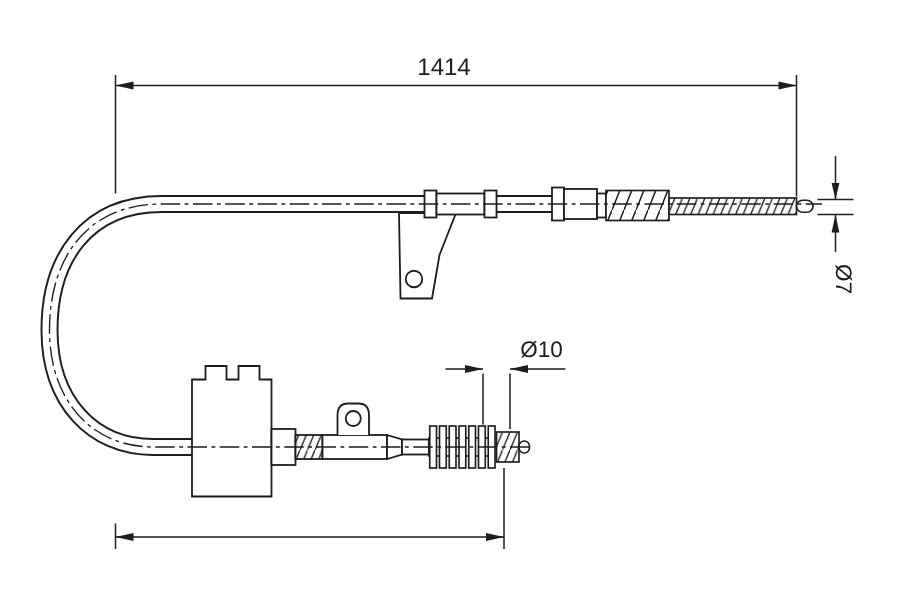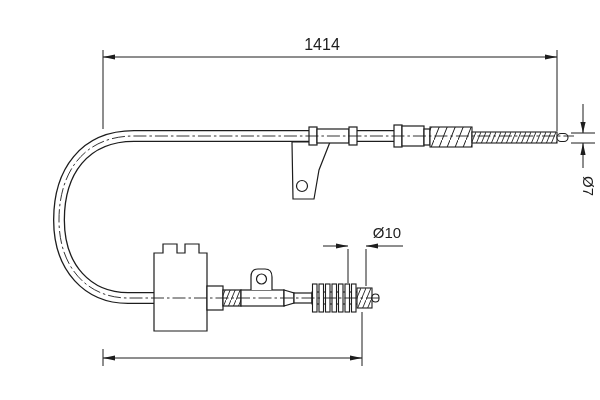--- a/index.html
+++ b/index.html
@@ -9,21 +9,20 @@
     width: 600px;
     height: 400px;
     overflow: hidden;
     font-family: "Liberation Sans", sans-serif;
   }
   .canvas-wrap {
     width: 486px;
     height: 400px;
     position: relative;
     background: #ffffff;
-    margin-left: 26px;
   }
   svg { display: block; }
   .dim-text {
     font-family: "Liberation Sans", sans-serif;
     font-size: 16px;
     fill: #1d1d1d;
   }
   .dim-text-small {
     font-family: "Liberation Sans", sans-serif;
     font-size: 15px;

